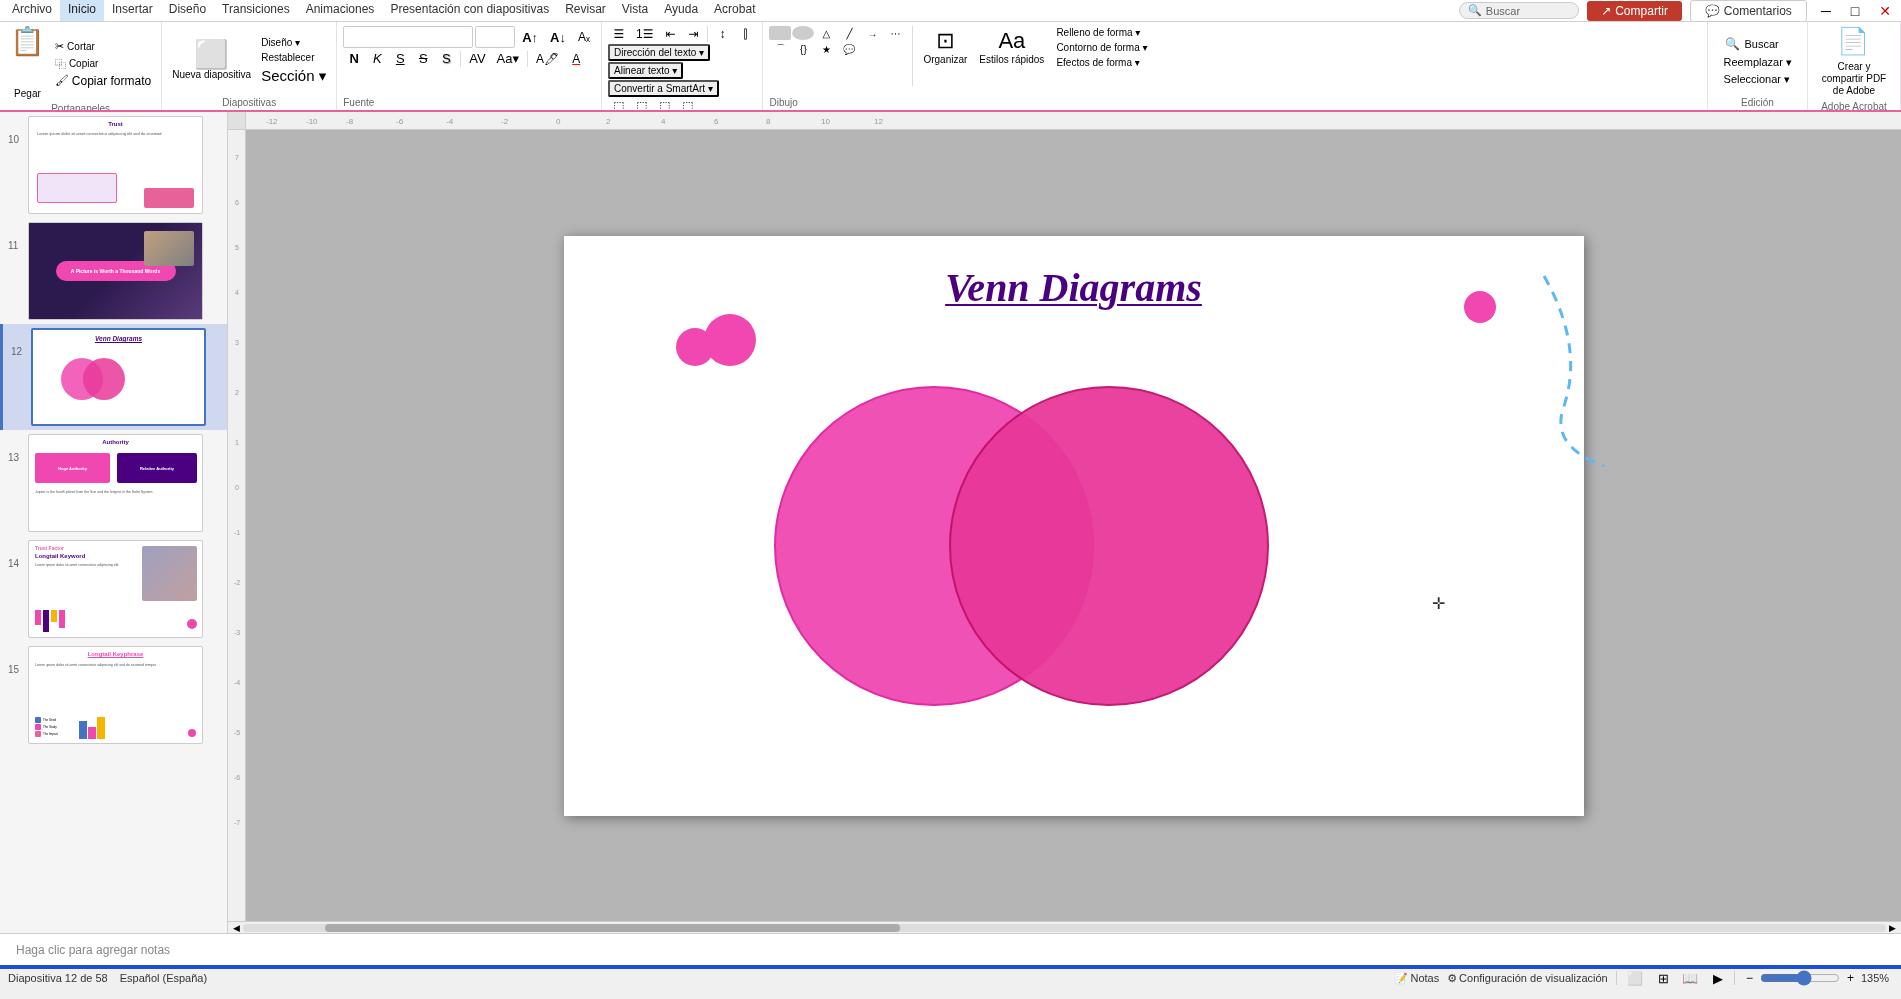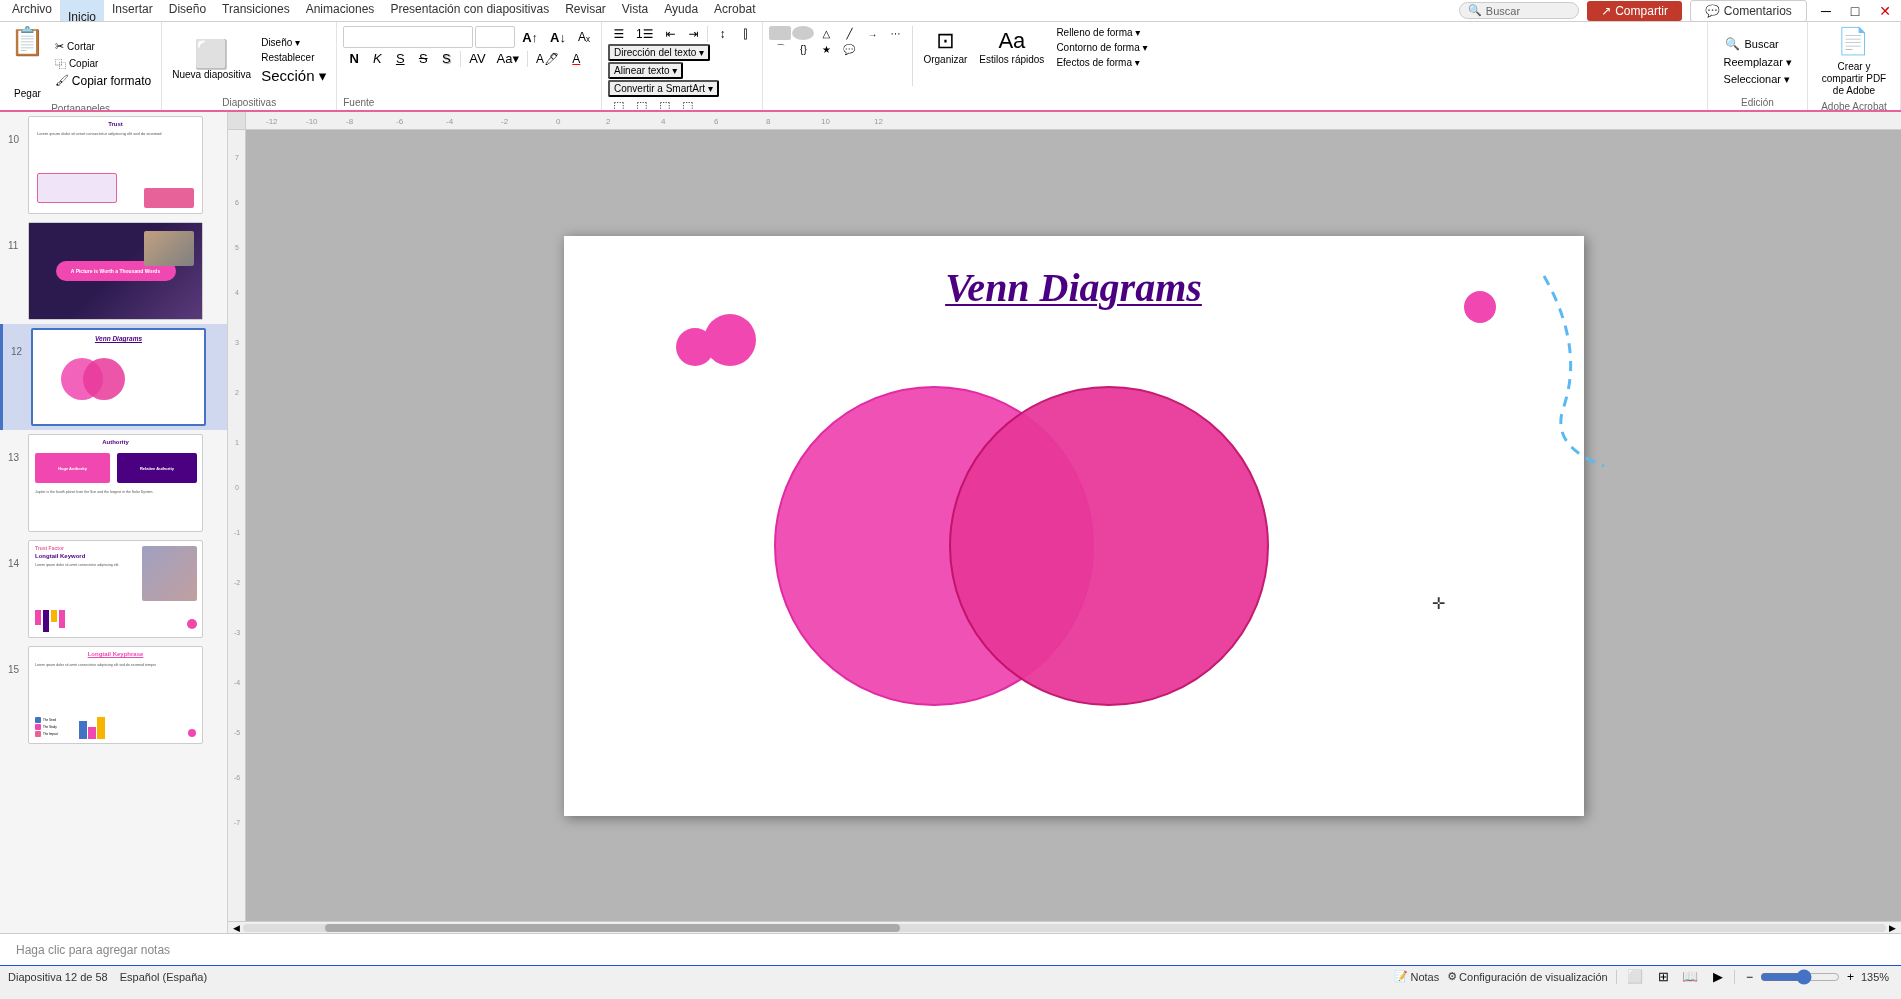--- a/index.html
+++ b/index.html
@@ -95,21 +95,21 @@
       border-radius: 50%;
       top: 28px; left: 52px;
       opacity: 0.85;
     }
   </style>
 </head>
 <body>
 
 <div style="background:#fff; border-bottom:1px solid #d0d0d0; height:22px; display:flex; padding:0 4px; gap:0; position:relative;">
   <div class="menu-item" style="font-size:12px; padding:2px 8px; cursor:pointer;">Archivo</div>
-  <div class="menu-item active" style="font-size:12px; padding:10px 8px; cursor:pointer; background:#d0e4f7;">Inicio</div>
+  <div class="menu-item active" style="font-size:12px; padding:2px 8px; cursor:pointer; background:#d0e4f7;">Inicio</div>
   <div class="menu-item" style="font-size:12px; padding:2px 8px; cursor:pointer;">Insertar</div>
   <div class="menu-item" style="font-size:12px; padding:2px 8px; cursor:pointer;">Diseño</div>
   <div class="menu-item" style="font-size:12px; padding:2px 8px; cursor:pointer;">Transiciones</div>
   <div class="menu-item" style="font-size:12px; padding:2px 8px; cursor:pointer;">Animaciones</div>
   <div class="menu-item" style="font-size:12px; padding:2px 8px; cursor:pointer;">Presentación con diapositivas</div>
   <div class="menu-item" style="font-size:12px; padding:2px 8px; cursor:pointer;">Revisar</div>
   <div class="menu-item" style="font-size:12px; padding:2px 8px; cursor:pointer;">Vista</div>
   <div class="menu-item" style="font-size:12px; padding:2px 8px; cursor:pointer;">Ayuda</div>
   <div class="menu-item" style="font-size:12px; padding:2px 8px; cursor:pointer;">Acrobat</div>
 
@@ -258,20 +258,21 @@
       <div style="display:flex; flex-direction:column; align-items:center; cursor:pointer; padding:2px 4px;">
         <span style="font-size:22px;">Aa</span>
         <span style="font-size:10px;">Estilos rápidos</span>
       </div>
       <div style="display:flex; flex-direction:column; gap:2px; justify-content:center;">
         <div class="ribbon-small-btn" style="font-size:10px;">Relleno de forma ▾</div>
         <div class="ribbon-small-btn" style="font-size:10px;">Contorno de forma ▾</div>
         <div class="ribbon-small-btn" style="font-size:10px;">Efectos de forma ▾</div>
       </div>
     </div>
+    <span style="font-size:10px; color:#666; margin-top:auto; padding:2px 0;">Dibujo</span>
   </div>
 
   <div style="display:flex; flex-direction:column; padding:4px 6px 0; border-right:1px solid #e8e0e8; min-width:100px; align-items:center;">
     <div style="display:flex; flex-direction:column; gap:2px; flex:1; justify-content:center;">
       <div style="display:flex; align-items:center; gap:4px; cursor:pointer; padding:2px 6px; border-radius:3px;">
         <span>🔍</span>
         <span style="font-size:11px;">Buscar</span>
       </div>
       <div class="ribbon-small-btn" style="font-size:11px;">Reemplazar ▾</div>
       <div class="ribbon-small-btn" style="font-size:11px;">Seleccionar ▾</div>
@@ -465,21 +466,21 @@
       </div>
       <button style="border:none; background:transparent; font-size:9px; cursor:pointer; padding:0 3px;">▶</button>
     </div>
   </div>
 </div>
 
 <div style="height:32px; background:#fff; border-top:1px solid #ccc; display:flex; align-items:center; padding:0 16px; font-size:12px; color:#888; cursor:text;">
   <span>Haga clic para agregar notas</span>
 </div>
 
-<div style="height:22px; background:#f0f0f0; border-top:1px solid #1d4ed8; display:flex; align-items:center; padding:0 8px; font-size:11px; color:#333; gap:12px;">
+<div style="height:22px; background:#f0f0f0; border-top:4px solid #1d4ed8; display:flex; align-items:center; padding:0 8px; font-size:11px; color:#333; gap:12px;">
   <span>Diapositiva 12 de 58</span>
   <span>Español (España)</span>
 
   <div style="margin-left:auto; display:flex; align-items:center; gap:8px;">
     <button style="background:transparent; border:none; font-size:11px; cursor:pointer; color:#333; display:flex; align-items:center; gap:2px;">
       <span>📝</span>
       <span>Notas</span>
     </button>
     <button style="background:transparent; border:none; font-size:11px; cursor:pointer; color:#333; display:flex; align-items:center; gap:2px;">
       <span>⚙</span>

